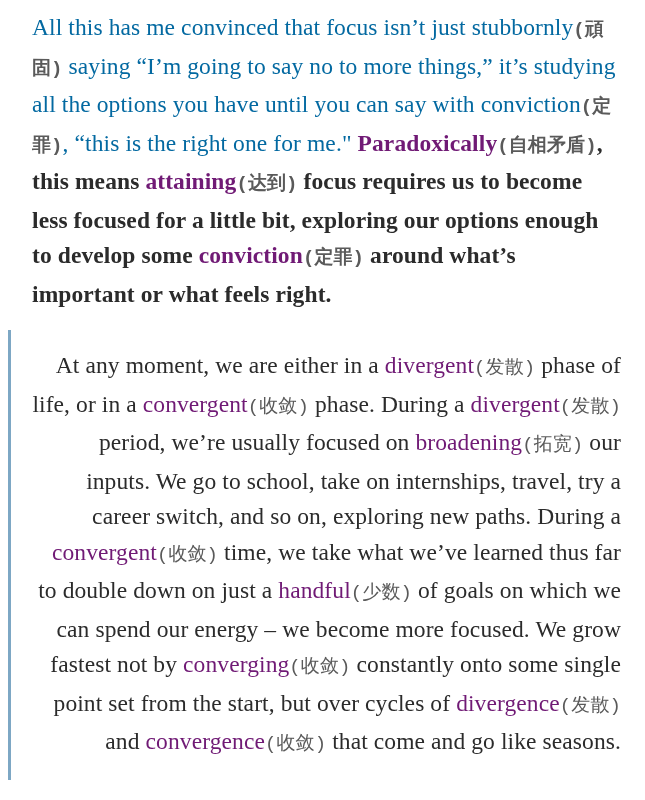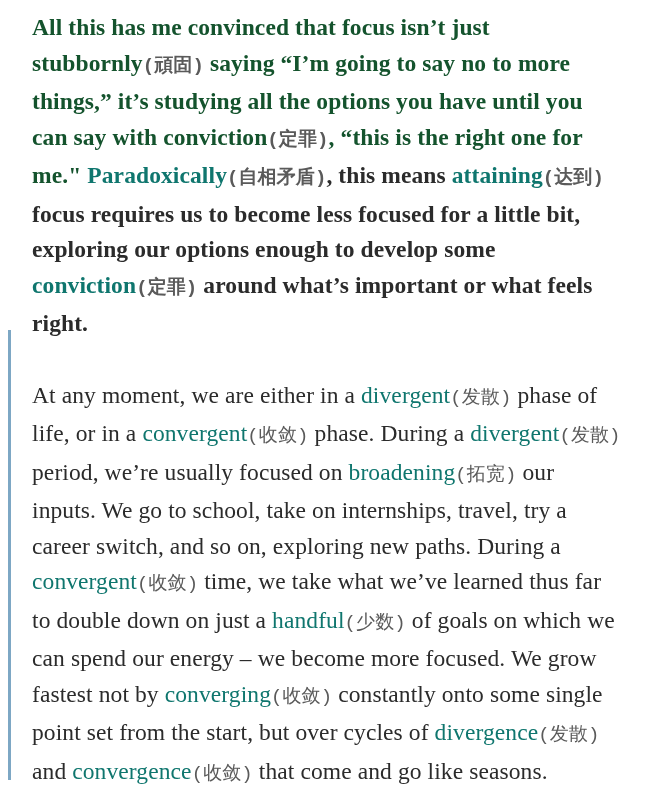--- a/index.html
+++ b/index.html
@@ -24,41 +24,42 @@
   .para {
     position: relative;
     font-size: 23.5px;
     line-height: 35.5px;
     letter-spacing: 0.1px;
     margin: 0 0 10px 0;
     text-align: left;
   }
   .para + .para {
     margin-top: 36px;
+    text-align: right;
   }
   
   .accent-rule {
     position: absolute;
     left: 8px;
     top: 330px;
     width: 3px;
     height: 450px;
     background: #7da7c4;
   }
   .hl {
-    color: #0f766e;
+    color: #701a75;
   }
   .zh {
     color: #5a5a5a;
     font-family: Liberation Mono, monospace;
     font-size: 19px;
   }
   b, .bold {
-    font-weight: bold;
-    color: #14532d;
+    font-weight: normal;
+    color: #0369a1;
   }
   i, .ital {
   }
   .p1 {
     font-weight: bold;
   }
 </style>
 </head>
 <body>
 

